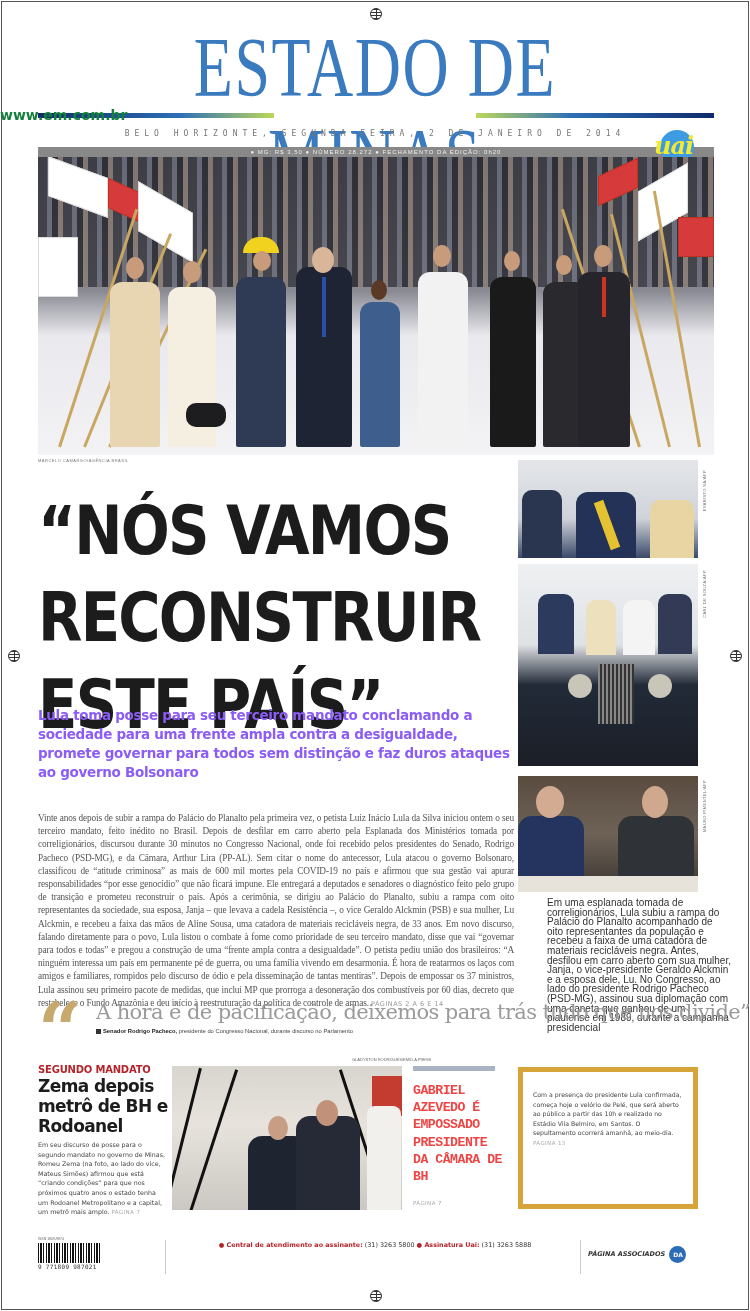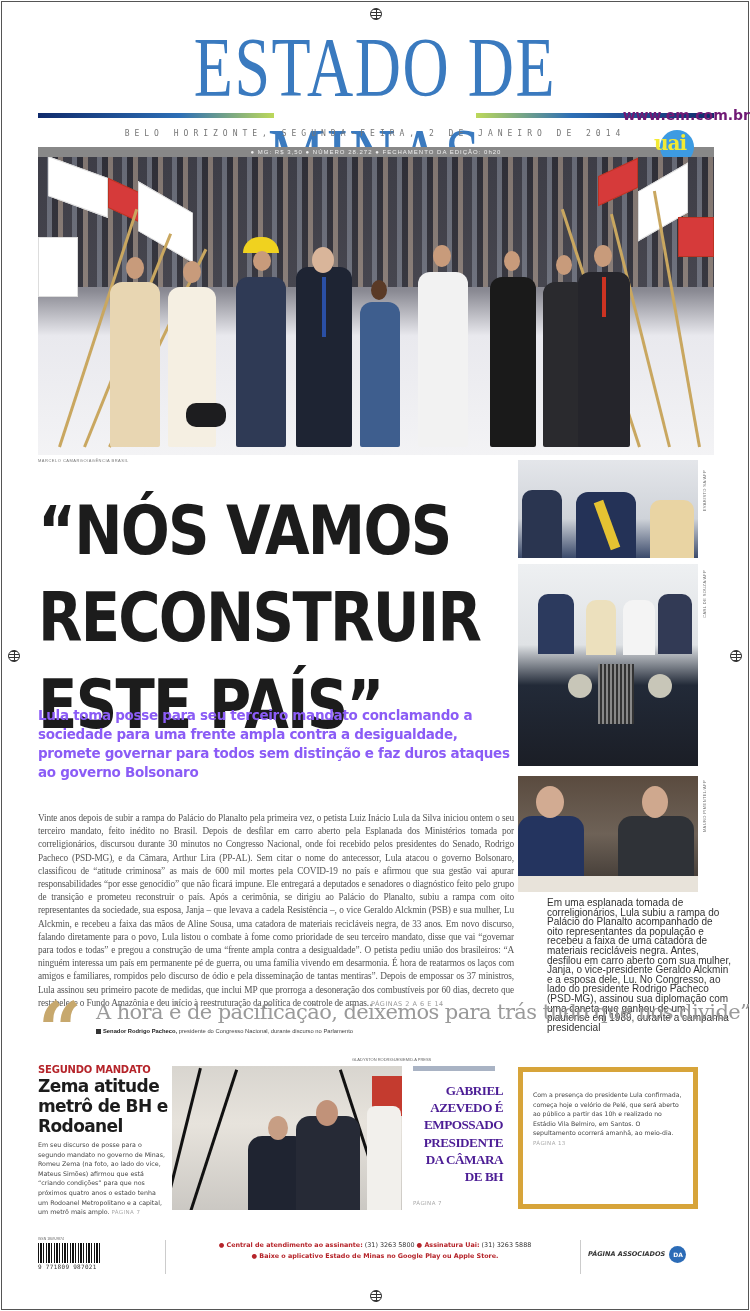--- a/index.html
+++ b/index.html
@@ -10,25 +10,25 @@
          background: repeating-linear-gradient(0deg,#333 0 1px,#fff 1px 3px); }
   .reg::after { content:""; position:absolute; left:5px; top:-1px; width:1px; height:12px; background:#333; }
 
   
   .masthead-title { position:absolute; left:0; right:0; top:24px; text-align:center;
     font-family: "Liberation Serif", serif; font-size: 82px; line-height: 90px; color:#3a7abf;
     transform: scaleX(0.78) scaleY(1.02); letter-spacing: 2px; font-weight: normal; }
   .gradbar { position:absolute; top:113px; height:5px; }
   .gradbar.left { left:38px; width:236px; background: linear-gradient(90deg,#0f2a6b,#2d6fb6 60%,#bcd85a); }
   .gradbar.right { left:476px; width:238px; background: linear-gradient(90deg,#bcd85a,#2d6fb6 40%,#0f2a6b); }
-  .site-url { position:absolute; left:0; right:0; top:107px; text-align:right; font-size:14px; font-weight:bold; color:#701a75; font-family:"DejaVu Sans", sans-serif; }
+  .site-url { position:absolute; left:0; right:0; top:107px; text-align:left; font-size:14px; font-weight:bold; color:#15803d; font-family:"DejaVu Sans", sans-serif; }
   .dateline { position:absolute; left:0; right:0; top:129px; text-align:center; font-size:8px; letter-spacing:5px; color:#777; font-family:"DejaVu Sans Mono", monospace; }
   .infobar { position:absolute; left:38px; width:676px; top:147px; height:10px; background:#888; color:#eee; font-size:6px; text-align:center; line-height:10px; letter-spacing:1px; }
   .uai { position:absolute; left:660px; top:130px; width:34px; height:34px; border-radius:50%; background:#3d9be2; }
-  .uai span { position:absolute; left:-6px; top:1px; font-family:"DejaVu Serif", serif; font-weight:bold; font-size:20px; color:#f3ea33; letter-spacing:-1px; }
+  .uai span { position:absolute; left:-6px; top:1px; font-family:"DejaVu Serif", serif; font-style:italic; font-weight:bold; font-size:24px; color:#f3ea33; letter-spacing:-1px; }
 
   
   .main-photo { position:absolute; left:38px; top:157px; width:676px; height:298px; overflow:hidden;
     background: linear-gradient(180deg,#4a4a55 0%,#6d6a72 25%,#8a8a93 45%,#e9e9ee 60%,#f3f3f5 100%); }
   .crowd { position:absolute; left:0; top:0; width:100%; height:130px;
     background: repeating-linear-gradient(90deg,#3b3b44 0 9px,#6b6f7b 9px 14px,#2a2a32 14px 20px,#8a7d75 20px 25px); opacity:.85; }
   .flag { position:absolute; width:3px; background:#c9a760; transform-origin: bottom; }
   .flagcloth { position:absolute; background:#fff; border:1px solid #ddd; }
   .flagcloth.red { background:#d63a3a; border-color:#b32; }
   .person { position:absolute; bottom:8px; border-radius: 12px 12px 2px 2px; }
@@ -57,21 +57,21 @@
 
   
   .kicker { position:absolute; left:38px; top:1064px; font-size:10px; font-weight:bold; color:#b5242a; font-family:"DejaVu Sans", sans-serif; letter-spacing:-.2px; }
   .story1-title { position:absolute; left:38px; top:1076px; width:140px; font-family:"DejaVu Sans", sans-serif; font-weight:bold; font-size:17px; line-height:20px; color:#1c1c1c; letter-spacing:-.6px; }
   .story1-body { position:absolute; left:38px; top:1140px; width:128px; font-size:6.3px; line-height:9.6px; color:#444; font-family:"DejaVu Sans", sans-serif; }
   .pg { color:#aaa; font-size:5.5px; letter-spacing:.4px; }
   .zema-photo { position:absolute; left:172px; top:1066px; width:230px; height:144px; overflow:hidden;
     background: linear-gradient(180deg,#d8d5cf 0%,#e7e3dc 40%,#cbc8c3 100%); }
   .zema-credit { position:absolute; left:352px; top:1057px; font-size:4px; color:#666; }
   .story2-bar { position:absolute; left:413px; top:1066px; width:82px; height:5px; background:#a9b3c4; }
-  .story2-title { position:absolute; left:413px; top:1082px; width:90px; font-family:Liberation Serif, serif; font-size:13.2px; line-height:17.2px; color:#4c1d95; letter-spacing:-.5px;text-align:right; }
+  .story2-title { position:absolute; left:413px; top:1082px; width:90px; font-family:Liberation Mono, monospace; font-size:13.2px; line-height:17.2px; color:#ef4444; letter-spacing:-.5px; }
   .story2-page { position:absolute; left:413px; top:1200px; font-size:5.5px; color:#aaa; letter-spacing:.4px; font-family:"DejaVu Sans", sans-serif; }
   .pele-box { position:absolute; left:518px; top:1067px; width:180px; height:142px; border:5px solid #d7a43a; padding:8px 10px; }
   .pele-title { font-family:"DejaVu Sans", sans-serif; font-size:17px; line-height:22px; color:#2b2b2b; letter-spacing:-.4px; }
   .pele-body { margin-top:10px; font-family:"DejaVu Sans", sans-serif; font-size:6.2px; line-height:9.5px; color:#444; }
 
   
   .barcode { position:absolute; left:38px; top:1243px; width:62px; height:28px; }
   .barcode .bars { position:absolute; left:0; top:0; width:62px; height:20px;
     background: repeating-linear-gradient(90deg,#111 0 1px,#fff 1px 2px,#111 2px 4px,#fff 4px 5px,#111 5px 6px,#fff 6px 8px); }
   .barcode .num { position:absolute; left:0; top:20px; font-family:"DejaVu Sans Mono", monospace; font-size:6px; color:#333; letter-spacing:.3px; }
@@ -184,21 +184,21 @@
 </div>
 <div class="side-credit" style="top:780px;">MAURO PIMENTEL/AFP</div>
 
 <p class="caption">Em uma esplanada tomada de correligionários, Lula subiu a rampa do Palácio do Planalto acompanhado de oito representantes da população e recebeu a faixa de uma catadora de materiais recicláveis negra. Antes, desfilou em carro aberto com sua mulher, Janja, o vice-presidente Geraldo Alckmin e a esposa dele, Lu. No Congresso, ao lado do presidente Rodrigo Pacheco (PSD-MG), assinou sua diplomação com uma caneta que ganhou de um piauiense em 1989, durante a campanha presidencial</p>
 
 <div class="quote-mark">“</div>
 <blockquote class="quote-text">A hora é de pacificação, deixemos para trás tudo que nos divide”</blockquote>
 <div class="quote-attr"><span class="sq"></span><b>Senador Rodrigo Pacheco,</b><span> presidente do Congresso Nacional, durante discurso no Parlamento</span></div>
 
 <div class="kicker">SEGUNDO MANDATO</div>
-<h2 class="story1-title">Zema atitude metrô de BH e Rodoanel</h2>
+<h2 class="story1-title">Zema depois metrô de BH e Rodoanel</h2>
 <p class="story1-body"><span>Em seu discurso de posse para o segundo mandato no governo de Minas, Romeu Zema (na foto, ao lado do vice, Mateus Simões) afirmou que está “criando condições” para que nos próximos quatro anos o estado tenha um Rodoanel Metropolitano e a capital, um metrô mais amplo.</span> <span class="pg">PÁGINA 7</span></p>
 
 <div class="zema-credit">GLADYSTON RODRIGUES/EM/D.A PRESS</div>
 <figure class="zema-photo">
   <div style="position:absolute;left:10px;top:0;width:3px;height:140px;background:#111;transform:rotate(14deg);"></div>
   <div style="position:absolute;left:40px;top:0;width:3px;height:150px;background:#111;transform:rotate(18deg);"></div>
   <div style="position:absolute;left:190px;top:0;width:3px;height:150px;background:#111;transform:rotate(-18deg);"></div>
   <div style="position:absolute;left:200px;top:10px;width:30px;height:40px;background:#c43b2f;"></div>
   <div style="position:absolute;left:195px;top:40px;width:34px;height:104px;background:#f2f0ec;border-radius:8px 8px 0 0;"></div>
   <div style="position:absolute;left:76px;top:70px;width:60px;height:74px;background:#1f2431;border-radius:14px 14px 0 0;"></div>
@@ -222,22 +222,19 @@
     <div class="num">9 771809 987021</div>
   </div>
   <div class="footer-sep" style="left:165px;"></div>
   <div class="footer-info">
     <div>
       <span class="red">● Central de atendimento ao assinante:</span>
       <span>(31) 3263 5800</span>
       <span class="red">● Assinatura Uai:</span>
       <span>(31) 3263 5888</span>
     </div>
-    <div>
-      <span class="red">● Baixe o aplicativo Estado de Minas no Google Play ou Apple Store.</span>
-    </div>
   </div>
   <div class="footer-sep" style="left:580px;"></div>
   <div class="da-logo">
     <span>PÁGINA ASSOCIADOS</span>
     <span class="da-badge">DA</span>
   </div>
 </footer>
 
 </body></html>

